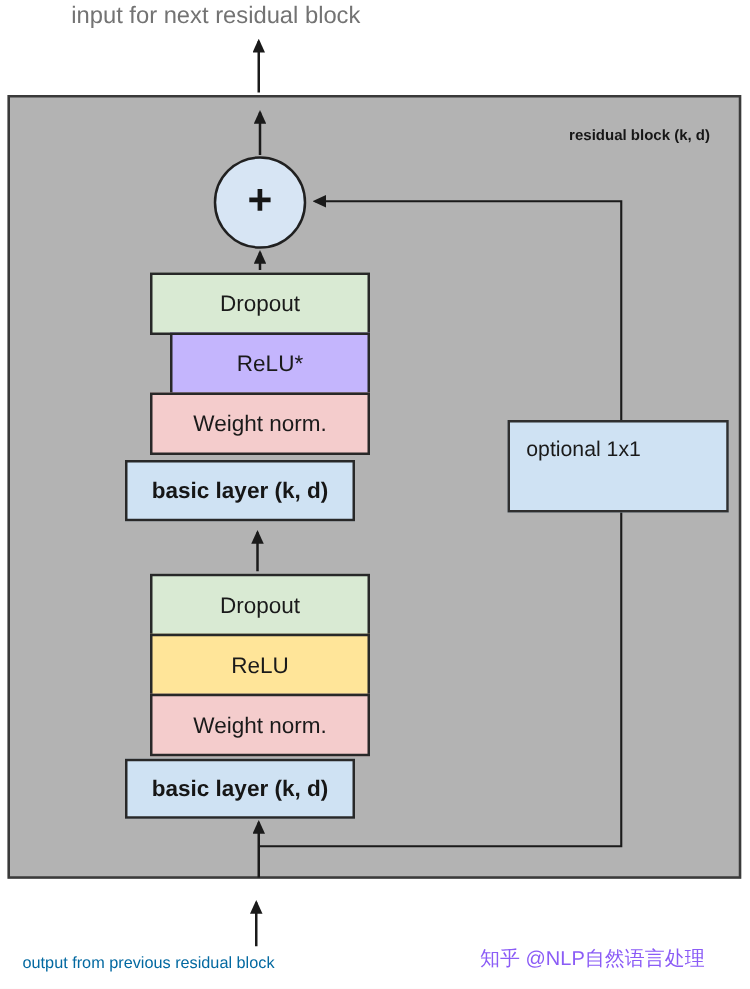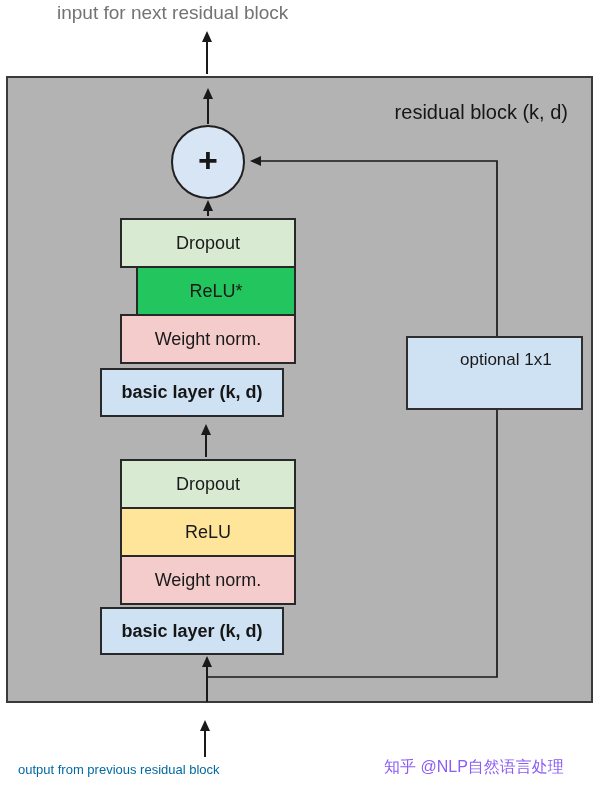--- a/index.html
+++ b/index.html
@@ -42,22 +42,22 @@
   .residual-block {
     left: 6px; top: 76px;
     width: 587px; height: 627px;
     background: #b3b3b3;
     border: 2px solid #3a3a3a;
     box-sizing: border-box;
     z-index: 1;
   }
   .block-title {
     right: 32px; top: 101px;
-    font-size: 20px;
-    font-weight: normal;
+    font-size: 12px;
+    font-weight: bold;
     color: #161616;
     z-index: 3;
     white-space: nowrap;
   }
 
   svg.lines {
     position: absolute;
     left: 0; top: 0;
     width: 600px; height: 791px;
     z-index: 2;
@@ -126,21 +126,21 @@
     width: 177px; height: 74px;
     background: #cfe2f3;
     border: 2px solid #2f2f2f;
     box-sizing: border-box;
     padding: 11px 0 0 13px;
     font-size: 17px;
     line-height: 22px;
     color: #1a1a1a;
     z-index: 3;
   }
-  .optional-conv span { display: block; margin-left: 39px; }
+  .optional-conv span { display: block; }
 </style>
 </head>
 <body>
 
 <div id="canvas">
 
   <div class="abs top-label">input for next residual block</div>
   <div class="abs bottom-label">output from previous residual block</div>
   <div class="abs watermark">知乎 @NLP自然语言处理</div>
 
@@ -170,21 +170,21 @@
   </svg>
 
   <div class="abs plus-circle">
     <span>+</span>
   </div>
 
   <div class="stack upper-stack">
     <div class="stack-box" style="background-color: rgb(217, 234, 211);">
       <span>Dropout</span>
     </div>
-    <div class="stack-box" style="background-color: #22c55e; margin-left: 16px;">
+    <div class="stack-box" style="background-color: #c4b5fd; margin-left: 16px;">
       <span>ReLU*</span>
     </div>
     <div class="stack-box" style="background-color: rgb(244, 204, 204);">
       <span>Weight norm.</span>
     </div>
   </div>
 
   <div class="basic-layer upper-basic">
     <span>basic layer (k, d)</span>
   </div>

